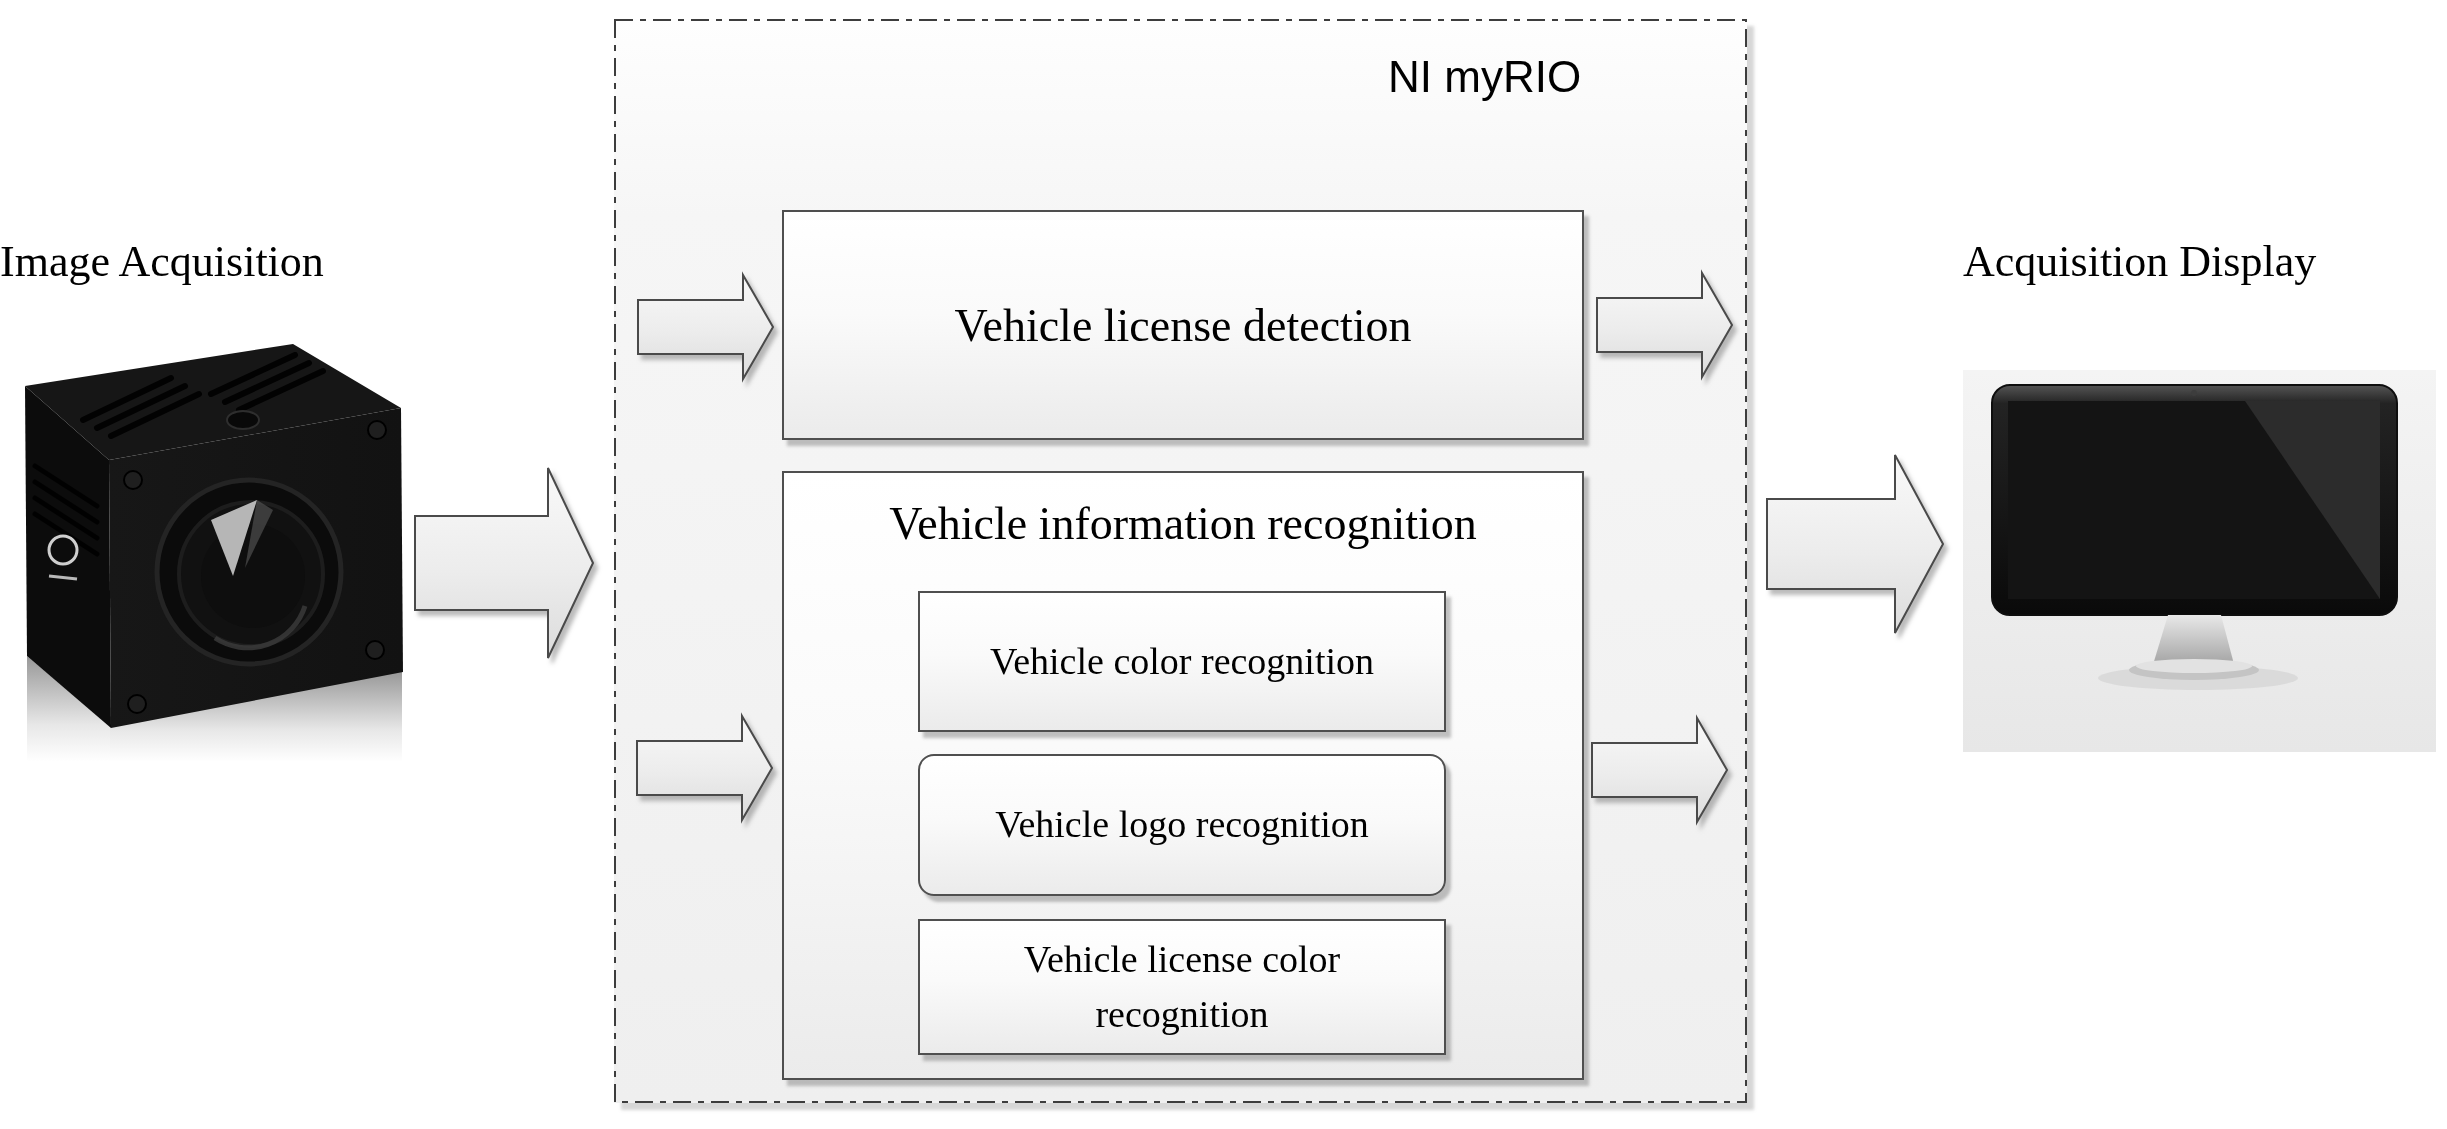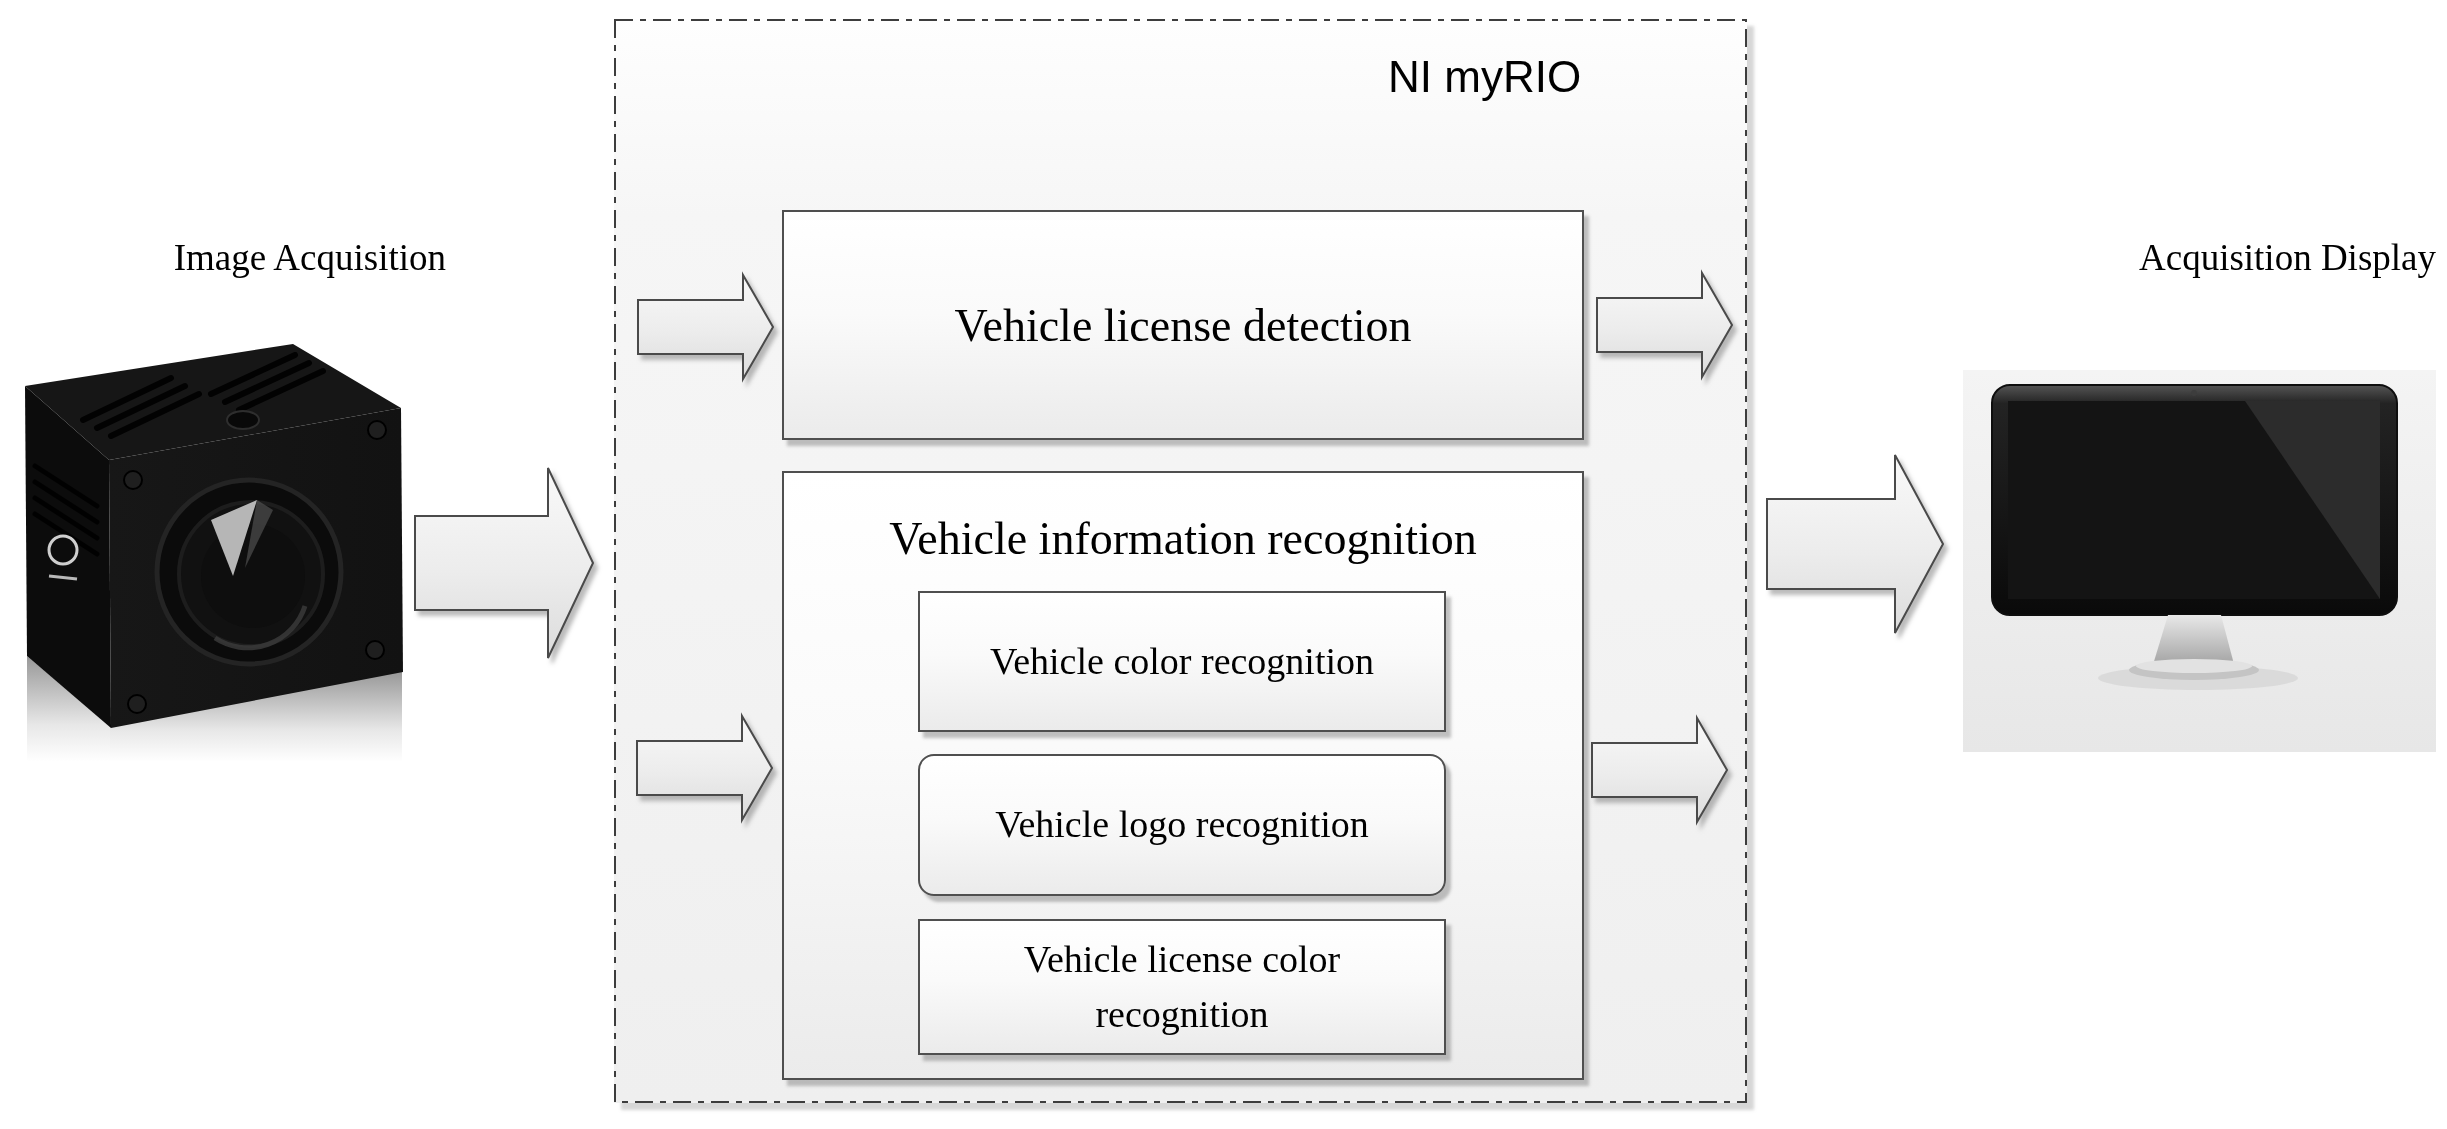--- a/index.html
+++ b/index.html
@@ -1,38 +1,38 @@
 <!DOCTYPE html>
 <html><head>
 <meta charset="utf-8">
 <style>
   html,body{margin:0;padding:0;background:#ffffff;}
   body{width:2447px;height:1129px;position:relative;overflow:hidden;
        font-family:"Liberation Serif","DejaVu Serif",serif;color:#000;}
   .abs{position:absolute;}
 
   
-  .caption{font-size:37px;line-height:1.1;text-align:right;white-space:nowrap;}
+  .caption{font-size:44px;line-height:1.1;text-align:left;white-space:nowrap;}
 
   
   .proc-fill{left:614px;top:19px;width:1133px;height:1084px;
     background:linear-gradient(180deg,#fefefe 0%,#f6f6f6 18%,#efefef 100%);
     box-shadow:7px 7px 3px rgba(140,140,140,0.35);}
   .proc-border{left:614px;top:19px;width:1133px;height:1084px;pointer-events:none;}
   .proc-title{left:1388px;top:52px;font-family:"Liberation Sans","DejaVu Sans",sans-serif;
     font-size:44px;white-space:nowrap;}
 
   
   .gbox{background:linear-gradient(180deg,#ffffff 0%,#fafafa 45%,#ebebeb 100%);
     border:2px solid #4f4f4f;box-sizing:border-box;
     box-shadow:5px 6px 3px rgba(120,120,120,0.45);
     display:flex;align-items:center;justify-content:center;text-align:center;}
   .box1{left:782px;top:210px;width:802px;height:230px;font-size:46px;}
   .box2{left:782px;top:471px;width:802px;height:609px;display:block;}
-  .box2-title{margin-top:39px;font-size:46px;text-align:center;}
+  .box2-title{margin-top:24px;font-size:46px;text-align:center;}
   .inner{left:134px;width:528px;font-size:38px;line-height:1.45;padding:0 20px;}
   .inner1{top:118px;height:141px;}
   .inner2{top:281px;height:142px;border-radius:16px;}
   .inner3{top:446px;height:136px;}
 
   
   svg.arrow{overflow:visible;filter:drop-shadow(4px 5px 2px rgba(120,120,120,0.5));}
   svg.arrow polygon{fill:url(#agrad);stroke:#4a4a4a;stroke-width:2;stroke-linejoin:miter;}
   .arr-in    {left:415px;top:468px;}
   .arr-s1    {left:638px;top:275px;}

